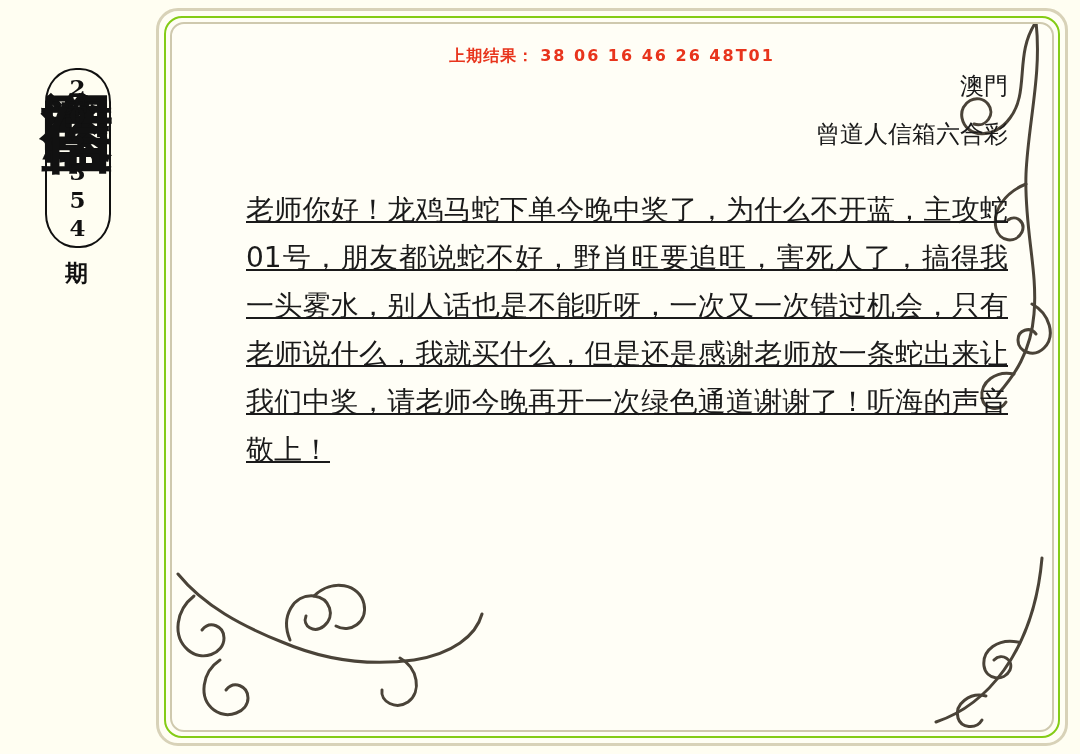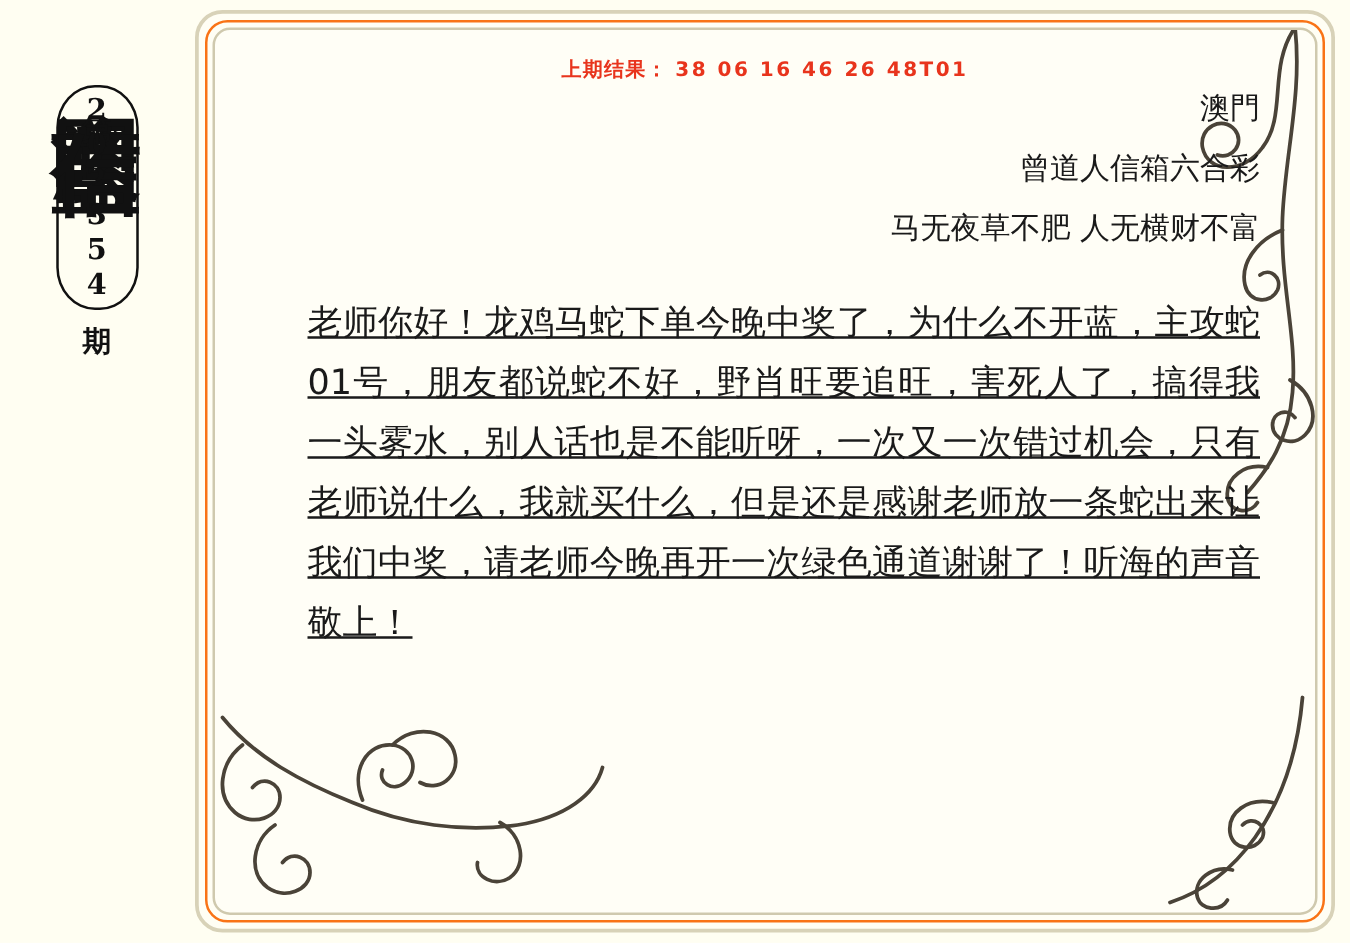--- a/index.html
+++ b/index.html
@@ -75,21 +75,21 @@
     height: 738px;
     border: 3px solid #d8d2b8;
     border-radius: 22px;
     background: #fffef4;
     box-sizing: border-box;
     padding: 5px;
   }
   .card-mid {
     width: 100%;
     height: 100%;
-    border: 2px solid #f97316;
+    border: 2px solid #84cc16;
     border-radius: 18px;
     box-sizing: border-box;
     padding: 4px;
   }
   .card-inner {
     position: relative;
     width: 100%;
     height: 100%;
     border: 2px solid #cfc9ae;
     border-radius: 14px;
@@ -186,21 +186,20 @@
           <path d="M236 118 C254 128 258 152 244 162 C232 170 216 162 218 150" stroke="#4a4338" stroke-width="3" fill="none" stroke-linecap="round"></path>
         </svg>
 
         <div class="result-line">
           <span class="label">上期结果：</span><span class="nums">38 06 16 46 26 48T01</span>
         </div>
 
         <div class="content">
           <div class="line">澳門</div>
           <div class="line">曾道人信箱六合彩</div>
-          <div class="line">马无夜草不肥 人无横财不富</div>
           <p class="para">老师你好！龙鸡马蛇下单今晚中奖了，为什么不开蓝，主攻蛇01号，朋友都说蛇不好，野肖旺要追旺，害死人了，搞得我一头雾水，别人话也是不能听呀，一次又一次错过机会，只有老师说什么，我就买什么，但是还是感谢老师放一条蛇出来让我们中奖，请老师今晚再开一次绿色通道谢谢了！听海的声音敬上！</p>
         </div>
 
       </div>
     </div>
   </div>
 
 </div>
 
 </body></html>

